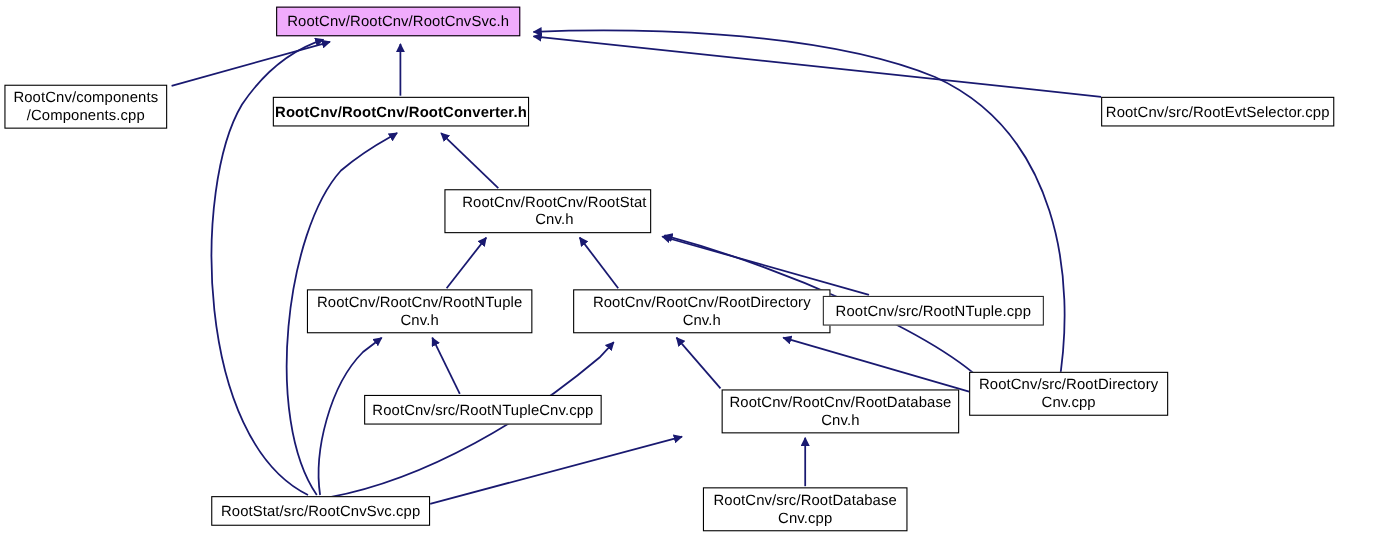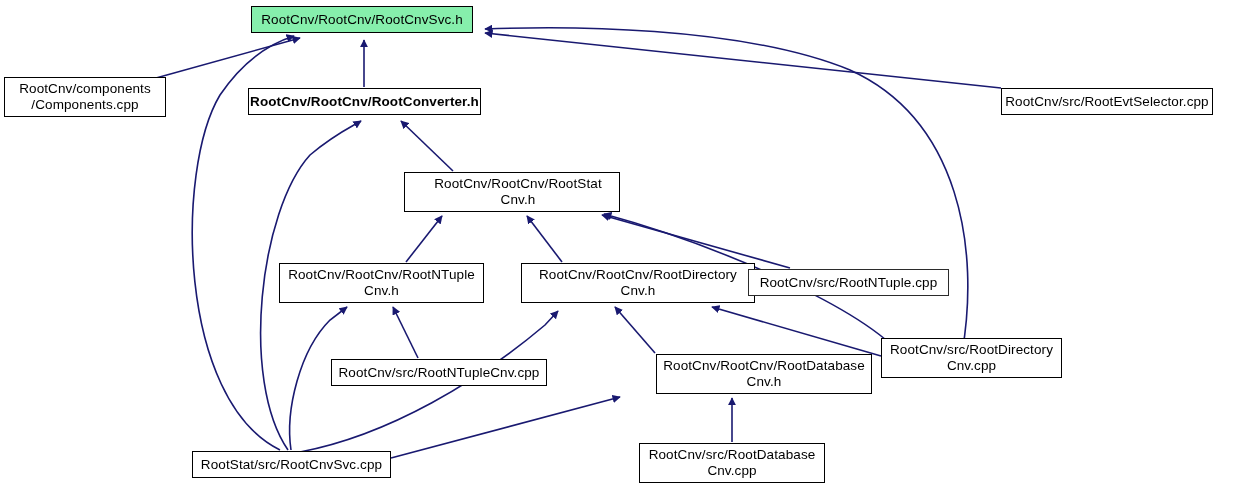--- a/index.html
+++ b/index.html
@@ -34,21 +34,21 @@
     font-size: 13.5px;
     line-height: 16px;
     text-align: center;
     display: flex;
     align-items: center;
     justify-content: center;
     white-space: pre;
     letter-spacing: 0.1px;
   }
   .gnode.root {
-    background: #86efac;
+    background: #f0abfc;
     border: 1px solid #000000;
   }
   .gnode.thin {
     border: 1px solid #2b2b2b;
   }
   .gnode-label {
     display: block;
     white-space: pre;
   }
 </style>
@@ -100,34 +100,34 @@
       <path d="M 732 442 L 732 398"></path>
 
       <path d="M 391 458 L 620 397"></path>
     </g>
   </svg>
 
   <div class="gnode root" style="left:251px; top:6px; width:222px; height:27px;">
     <span class="gnode-label">RootCnv/RootCnv/RootCnvSvc.h</span>
   </div>
 
-  <div class="gnode" style="left:4px; top:77px; width:162px; height:40px;">
+  <div class="gnode" style="left:4px; top:77px; width:148px; height:40px;">
     <span class="gnode-label">RootCnv/components
 /Components.cpp</span>
   </div>
 
   <div class="gnode" style="left:248px; top:88px; width:233px; height:27px;font-weight:bold;">
     <span class="gnode-label">RootCnv/RootCnv/RootConverter.h</span>
   </div>
 
   <div class="gnode" style="left:1001px; top:88px; width:212px; height:27px;">
     <span class="gnode-label">RootCnv/src/RootEvtSelector.cpp</span>
   </div>
 
-  <div class="gnode" style="left:404px; top:172px; width:216px; height:40px;padding-left:12px;">
+  <div class="gnode" style="left:404px; top:172px; width:188px; height:40px;padding-left:12px;">
     <span class="gnode-label">RootCnv/RootCnv/RootStat
 Cnv.h</span>
   </div>
 
   <div class="gnode" style="left:279px; top:263px; width:205px; height:40px;">
     <span class="gnode-label">RootCnv/RootCnv/RootNTuple
 Cnv.h</span>
   </div>
 
   <div class="gnode" style="left:508px; top:263px; width:234px; height:40px;margin-left:13px;">

